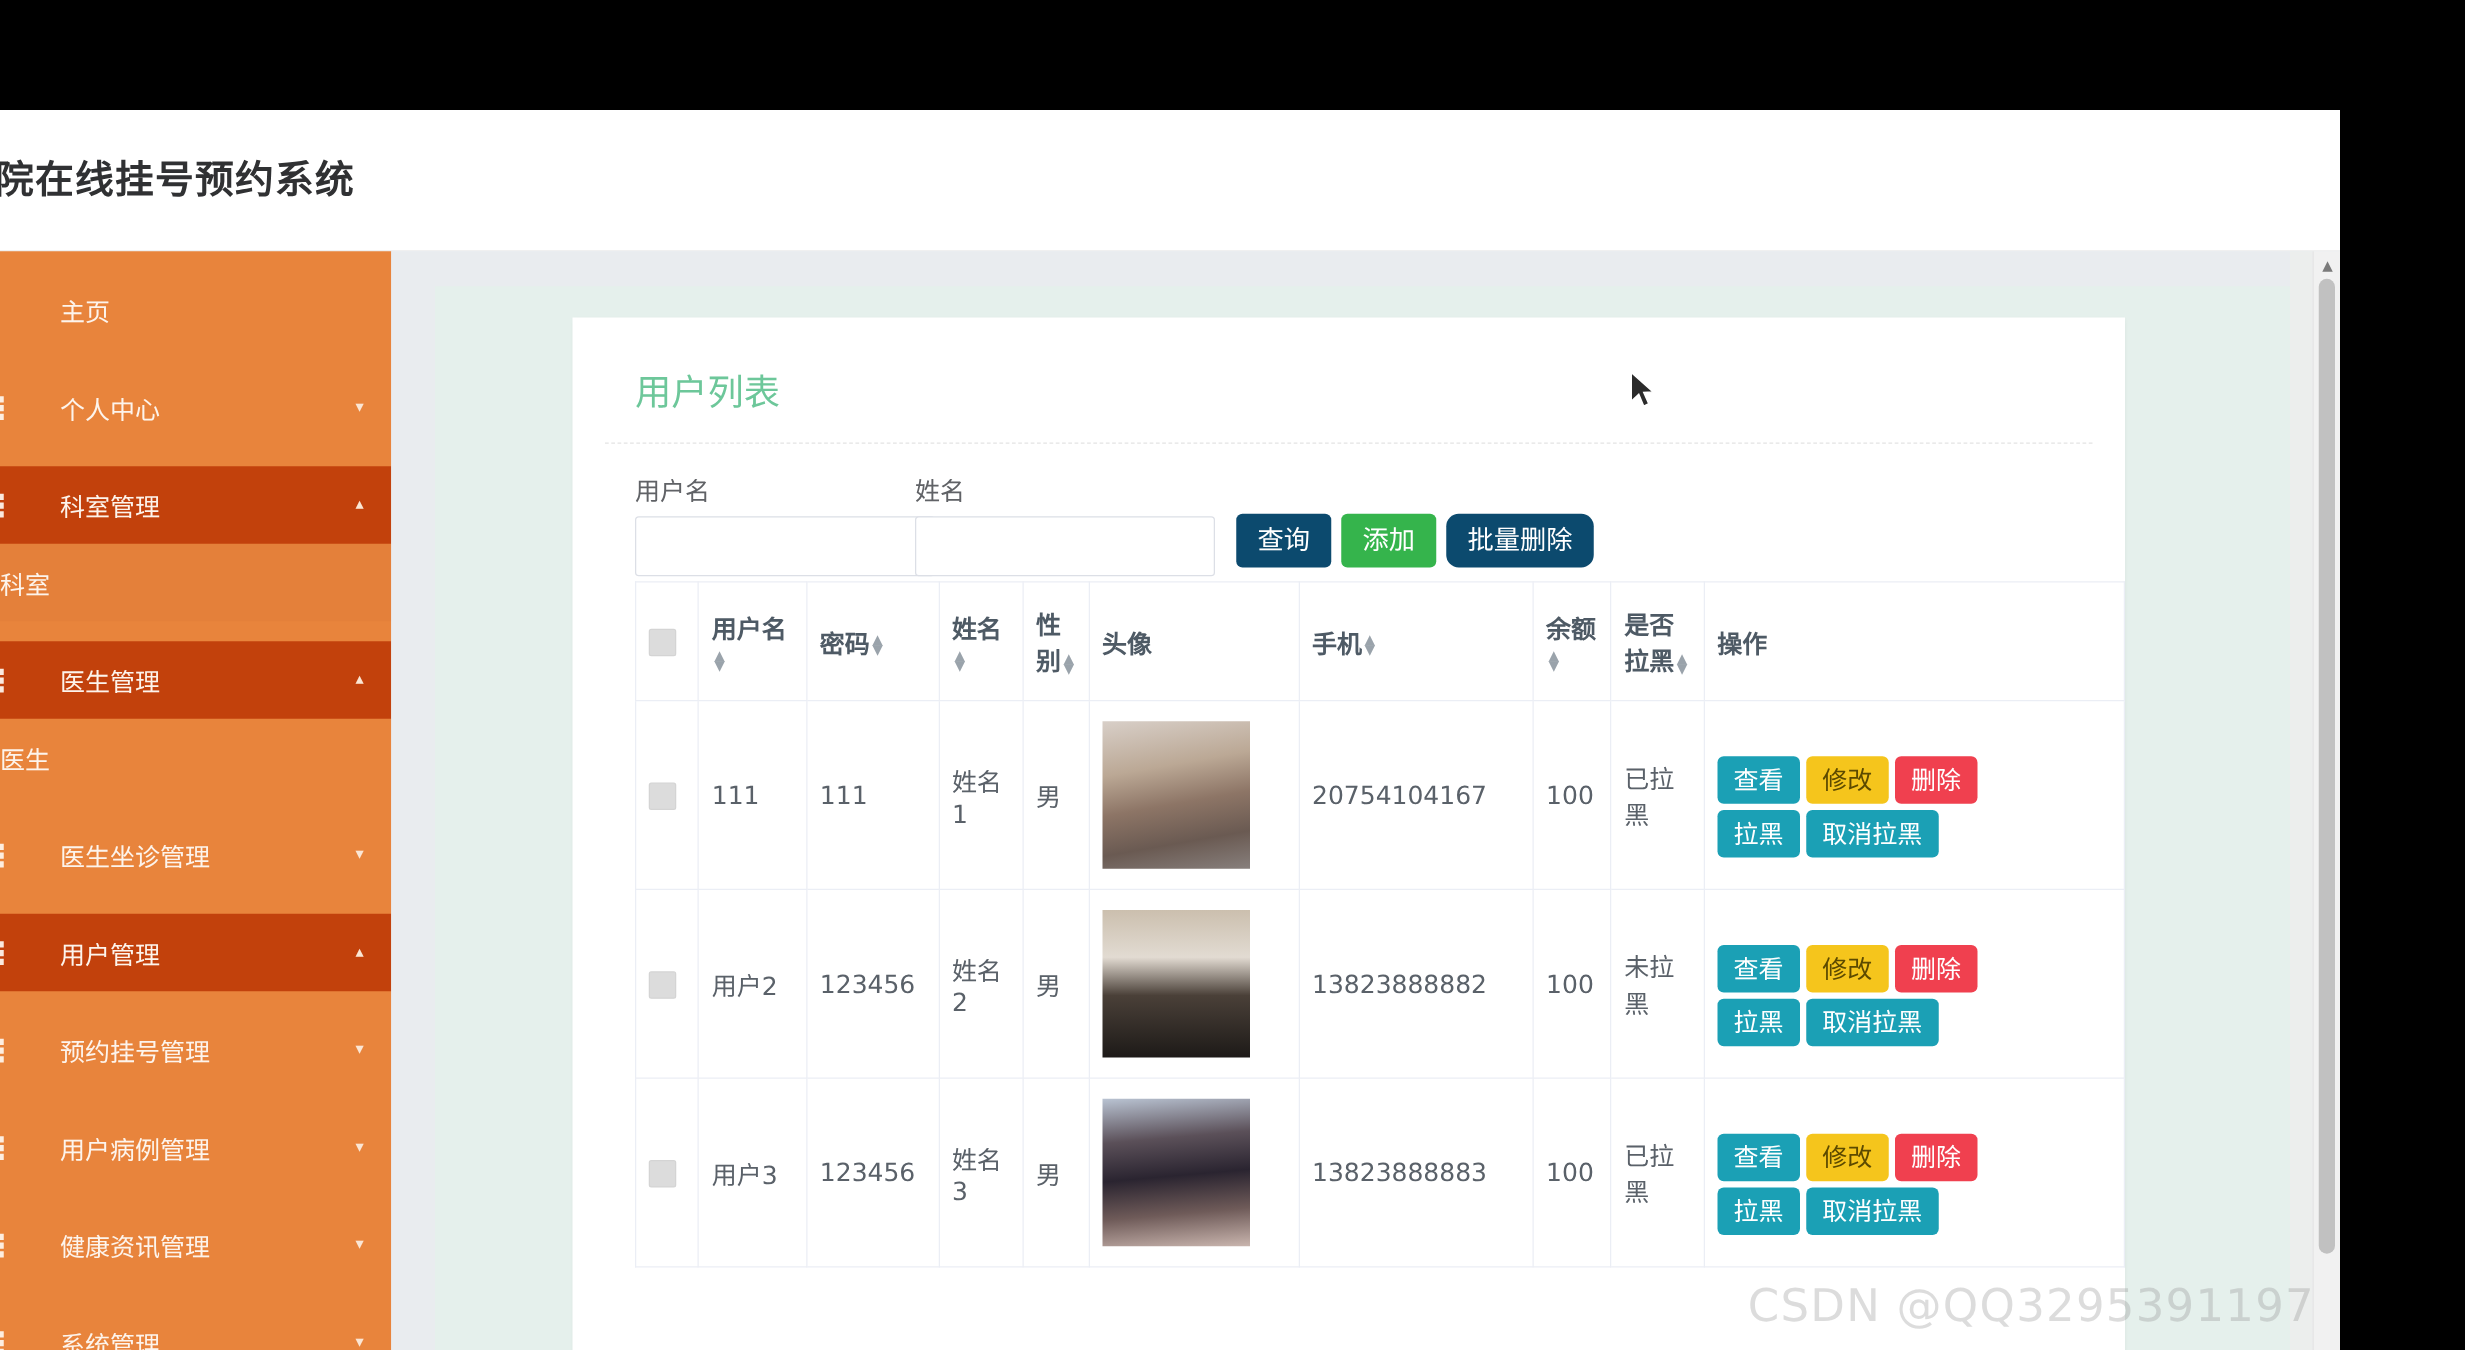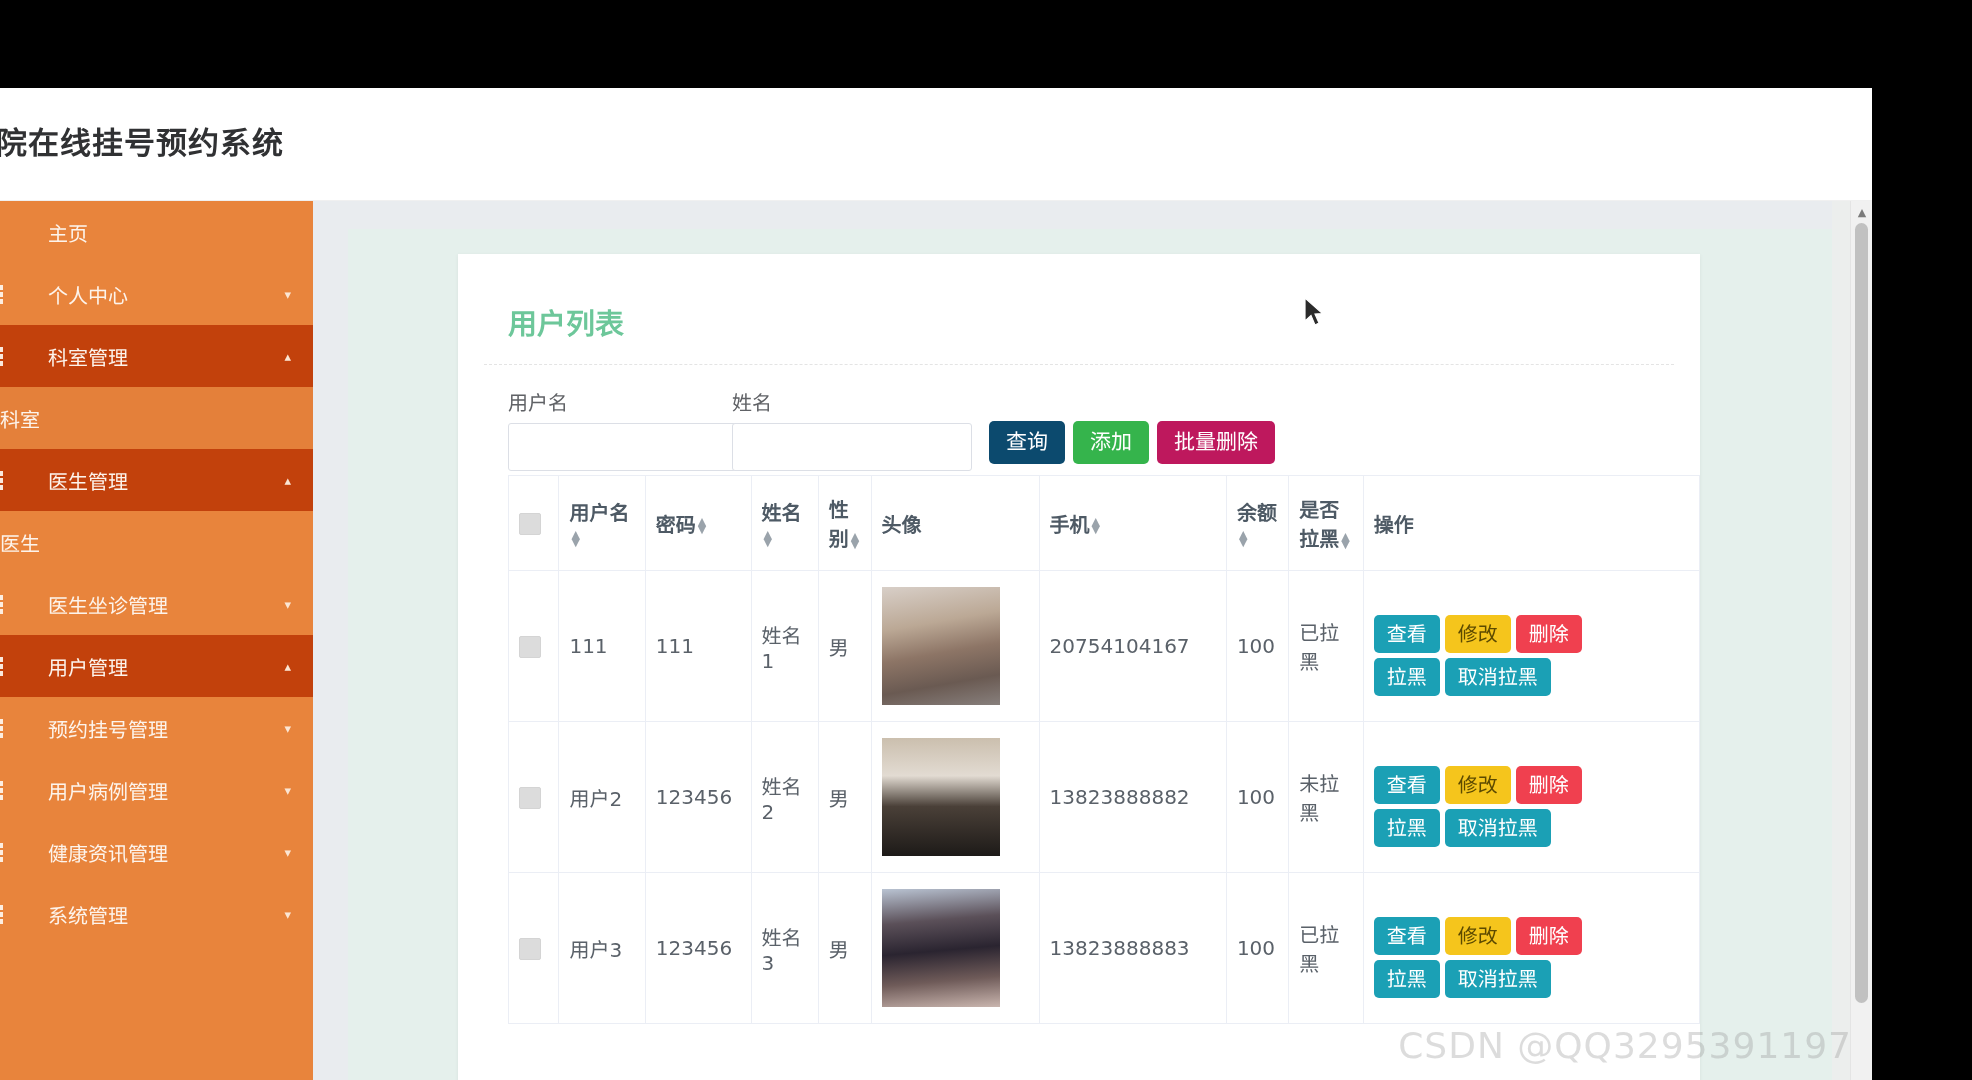--- a/index.html
+++ b/index.html
@@ -62,20 +62,21 @@
   .sidebar {
     position: absolute; left: 0; top: 113px;
     width: 313px; height: 879px;
     background: #e8843c; overflow: hidden;
   }
   .menu-item {
     position: relative; height: 62px;
     display: flex; align-items: center;
     color: #fdf4ec; font-size: 20px; cursor: pointer;
     padding-left: 0;
+    margin-top: 16px;
   }
   .menu-item.open { background: #c2410c; }
   .menu-item .mi-icon {
     position: absolute; left: -12px; top: 50%; transform: translateY(-50%);
     width: 22px; height: 22px; opacity: .92;
   }
   .mi-icon svg { display: block; }
   .menu-item .mi-label { margin-left: 48px; white-space: nowrap; }
   .menu-item .caret {
     position: absolute; right: 22px; top: 50%; transform: translateY(-50%);
@@ -101,22 +102,22 @@
   }
 
   .card {
     position: absolute; left: 110px; top: 25px;
     width: 1242px; min-height: 900px;
     background: #ffffff;
     box-shadow: 0 1px 4px rgba(0,0,0,.06);
     padding: 0 26px;
   }
   .card-title {
-    font-size: 29px; color: #6dc79a; font-weight: 700;
-    padding: 46px 0 22px 24px;
+    font-size: 29px; color: #6dc79a; font-weight: 400;
+    padding: 36px 0 22px 24px;
     border-bottom: 1px dashed #e4e4e4;
   }
 
   
   .filters { position: relative; height: 110px; padding: 22px 0 0 24px; }
   .filter-field { position: absolute; top: 22px; }
   .filter-field.f1 { left: 24px; width: 240px; }
   .filter-field.f2 { left: 248px; width: 240px; }
   .filter-label { font-size: 20px; color: #606266; margin-bottom: 7px; display: block; }
   .filter-input {
@@ -128,21 +129,21 @@
   }
   .filter-btns { position: absolute; left: 505px; top: 56px; display: flex; gap: 8px; }
   .btn {
     border: none; border-radius: 5px; color: #fff;
     font-size: 21px; padding: 11px 17px; cursor: pointer;
     font-family: "DejaVu Sans", "Liberation Sans", sans-serif;
     line-height: 1; white-space: nowrap;
   }
   .btn-query  { background: #0c4a6e; }
   .btn-add    { background: #35b44c; }
-  .btn-batch  { background: #be185d; }
+  .btn-batch  { background: #0c4a6e; border-radius: 10px; }
 
   
   .tbl-wrap { padding: 0 24px 0 24px; }
   table.data { width: 1192px; border-collapse: collapse; table-layout: fixed; }
   table.data th, table.data td {
     border: 1px solid #ebeef5; vertical-align: middle;
     text-align: left; color: #5a6169;
   }
   table.data th {
     font-weight: 700; font-size: 20px; color: #4e5a65;

